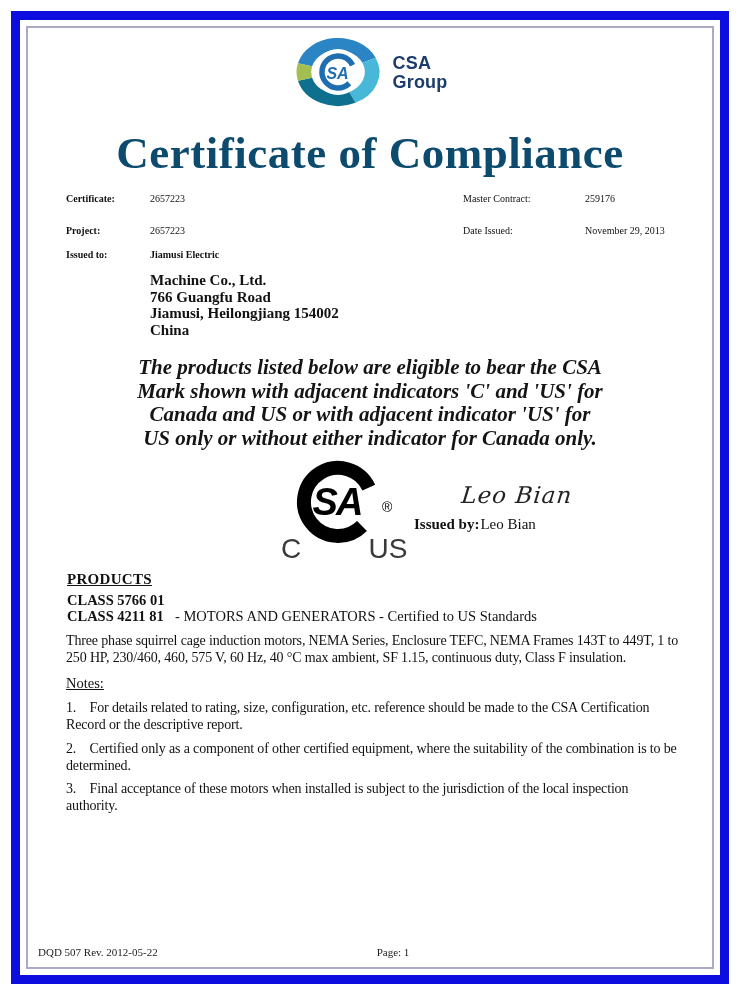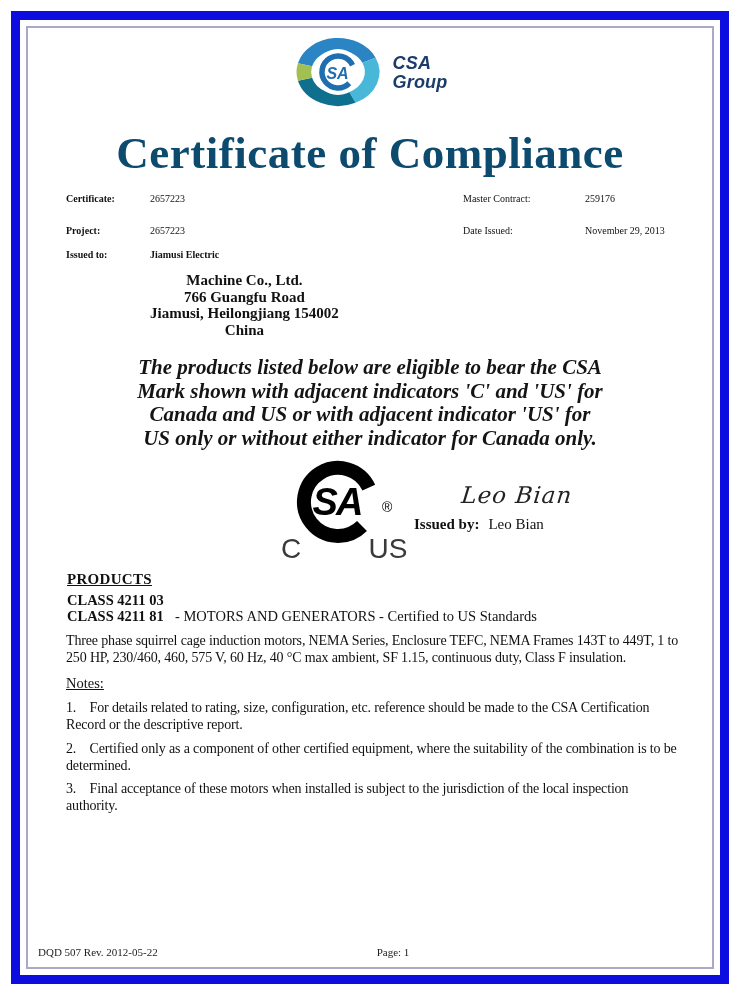--- a/index.html
+++ b/index.html
@@ -4,42 +4,42 @@
 <style>
   * { margin:0; padding:0; box-sizing:border-box; }
   html,body { width:740px; height:995px; background:#fff; }
   body { position:relative; font-family:"Liberation Serif", serif; color:#111; overflow:hidden; }
 
   .border-blue { position:absolute; inset:11px; border:9px solid #0d0de0; pointer-events:none; }
   .border-inner { position:absolute; inset:26px; border:2px solid #aaaac8; pointer-events:none; }
 
   
   .logo-row { position:absolute; top:36px; left:0; right:0; display:flex; justify-content:center; align-items:center; gap:8px; }
-  .logo-word { font-family:"Liberation Sans", sans-serif; font-weight:bold; color:#1c3c6b; font-size:18px; line-height:19px; letter-spacing:0.2px;font-style:italic; }
+  .logo-word { font-family:"Liberation Sans", sans-serif; font-weight:bold; color:#1c3c6b; font-size:18px; line-height:19px; letter-spacing:0.2px; }
 
   .page-title { position:absolute; top:127px; left:0; right:0; text-align:center;
     font-size:45px; font-weight:bold; color:#0c4a6e; letter-spacing:0.5px; }
 
   
   .info-row { position:absolute; left:0; right:0; height:20px; font-size:10px;padding-left:24px; }
   .info-row .l1 { position:absolute; left:66px;  font-weight:bold; }
   .info-row .v1 { position:absolute; left:150px; }
   .info-row .l2 { position:absolute; left:463px; font-weight:normal; }
   .info-row .v2 { position:absolute; left:585px; }
   .addr { position:absolute; left:150px; top:272px; font-size:15px; font-weight:bold;
-    line-height:16.5px; white-space:pre-line;text-align:center; }
+    line-height:16.5px; white-space:pre-line; }
 
   .statement { position:absolute; top:356px; left:40px; right:40px; text-align:center;
     font-size:21px; line-height:23.5px; font-weight:bold; font-style:italic; white-space:pre-line; color:#141414; }
 
   .mark-svg { position:absolute; left:274px; top:455px; }
   .signature { position:absolute; left:432px; top:482px; width:170px; text-align:center;
     font-family:"DejaVu Serif", serif; font-style:italic; font-size:23px; color:#222;
     transform:skewX(-6deg); letter-spacing:1px; }
-  .issued-by { position:absolute; left:414px; top:516px; font-size:15px; display:flex; gap:9px; }
+  .issued-by { position:absolute; left:414px; top:516px; font-size:15px; display:flex; gap:1px; }
   .issued-by .lbl { font-weight:bold; }
 
   .products-heading { position:absolute; left:67px; top:571px; font-size:15px; font-weight:bold;
     text-decoration:underline; letter-spacing:0.3px; }
   .class-row { position:absolute; left:0; right:0; font-size:14.5px; height:17px; }
   .class-row .code { position:absolute; left:67px; font-weight:bold; }
   .class-row .desc { position:absolute; left:175px; }
 
   .bodytext { position:absolute; left:66px; width:646px; font-size:14px; line-height:16.8px;
     letter-spacing:-0.15px; white-space:pre-line; }
@@ -109,21 +109,21 @@
 </svg>
 
 <div class="signature">Leo Bian</div>
 <div class="issued-by">
   <span class="lbl">Issued by:</span>
   <span>Leo Bian</span>
 </div>
 
 <div class="products-heading">PRODUCTS</div>
 <div class="class-row" style="top:592px">
-  <span class="code">CLASS 4211 03</span>
+  <span class="code">CLASS 5766 01</span>
 </div>
 <div class="class-row" style="top:608px">
   <span class="code">CLASS 4211 81</span>
   <span class="desc">- MOTORS AND GENERATORS - Certified to US Standards</span>
 </div>
 <div class="bodytext" style="top:633px">Three phase squirrel cage induction motors, NEMA Series, Enclosure TEFC, NEMA Frames 143T to 449T, 1 to
 250 HP, 230/460, 460, 575 V, 60 Hz, 40 °C max ambient, SF 1.15, continuous duty, Class F insulation.</div>
 
 <div class="notes-heading">Notes:</div>
 <div class="bodytext" style="top:700px">1.&nbsp;&nbsp;&nbsp;&nbsp;For details related to rating, size, configuration, etc. reference should be made to the CSA Certification

